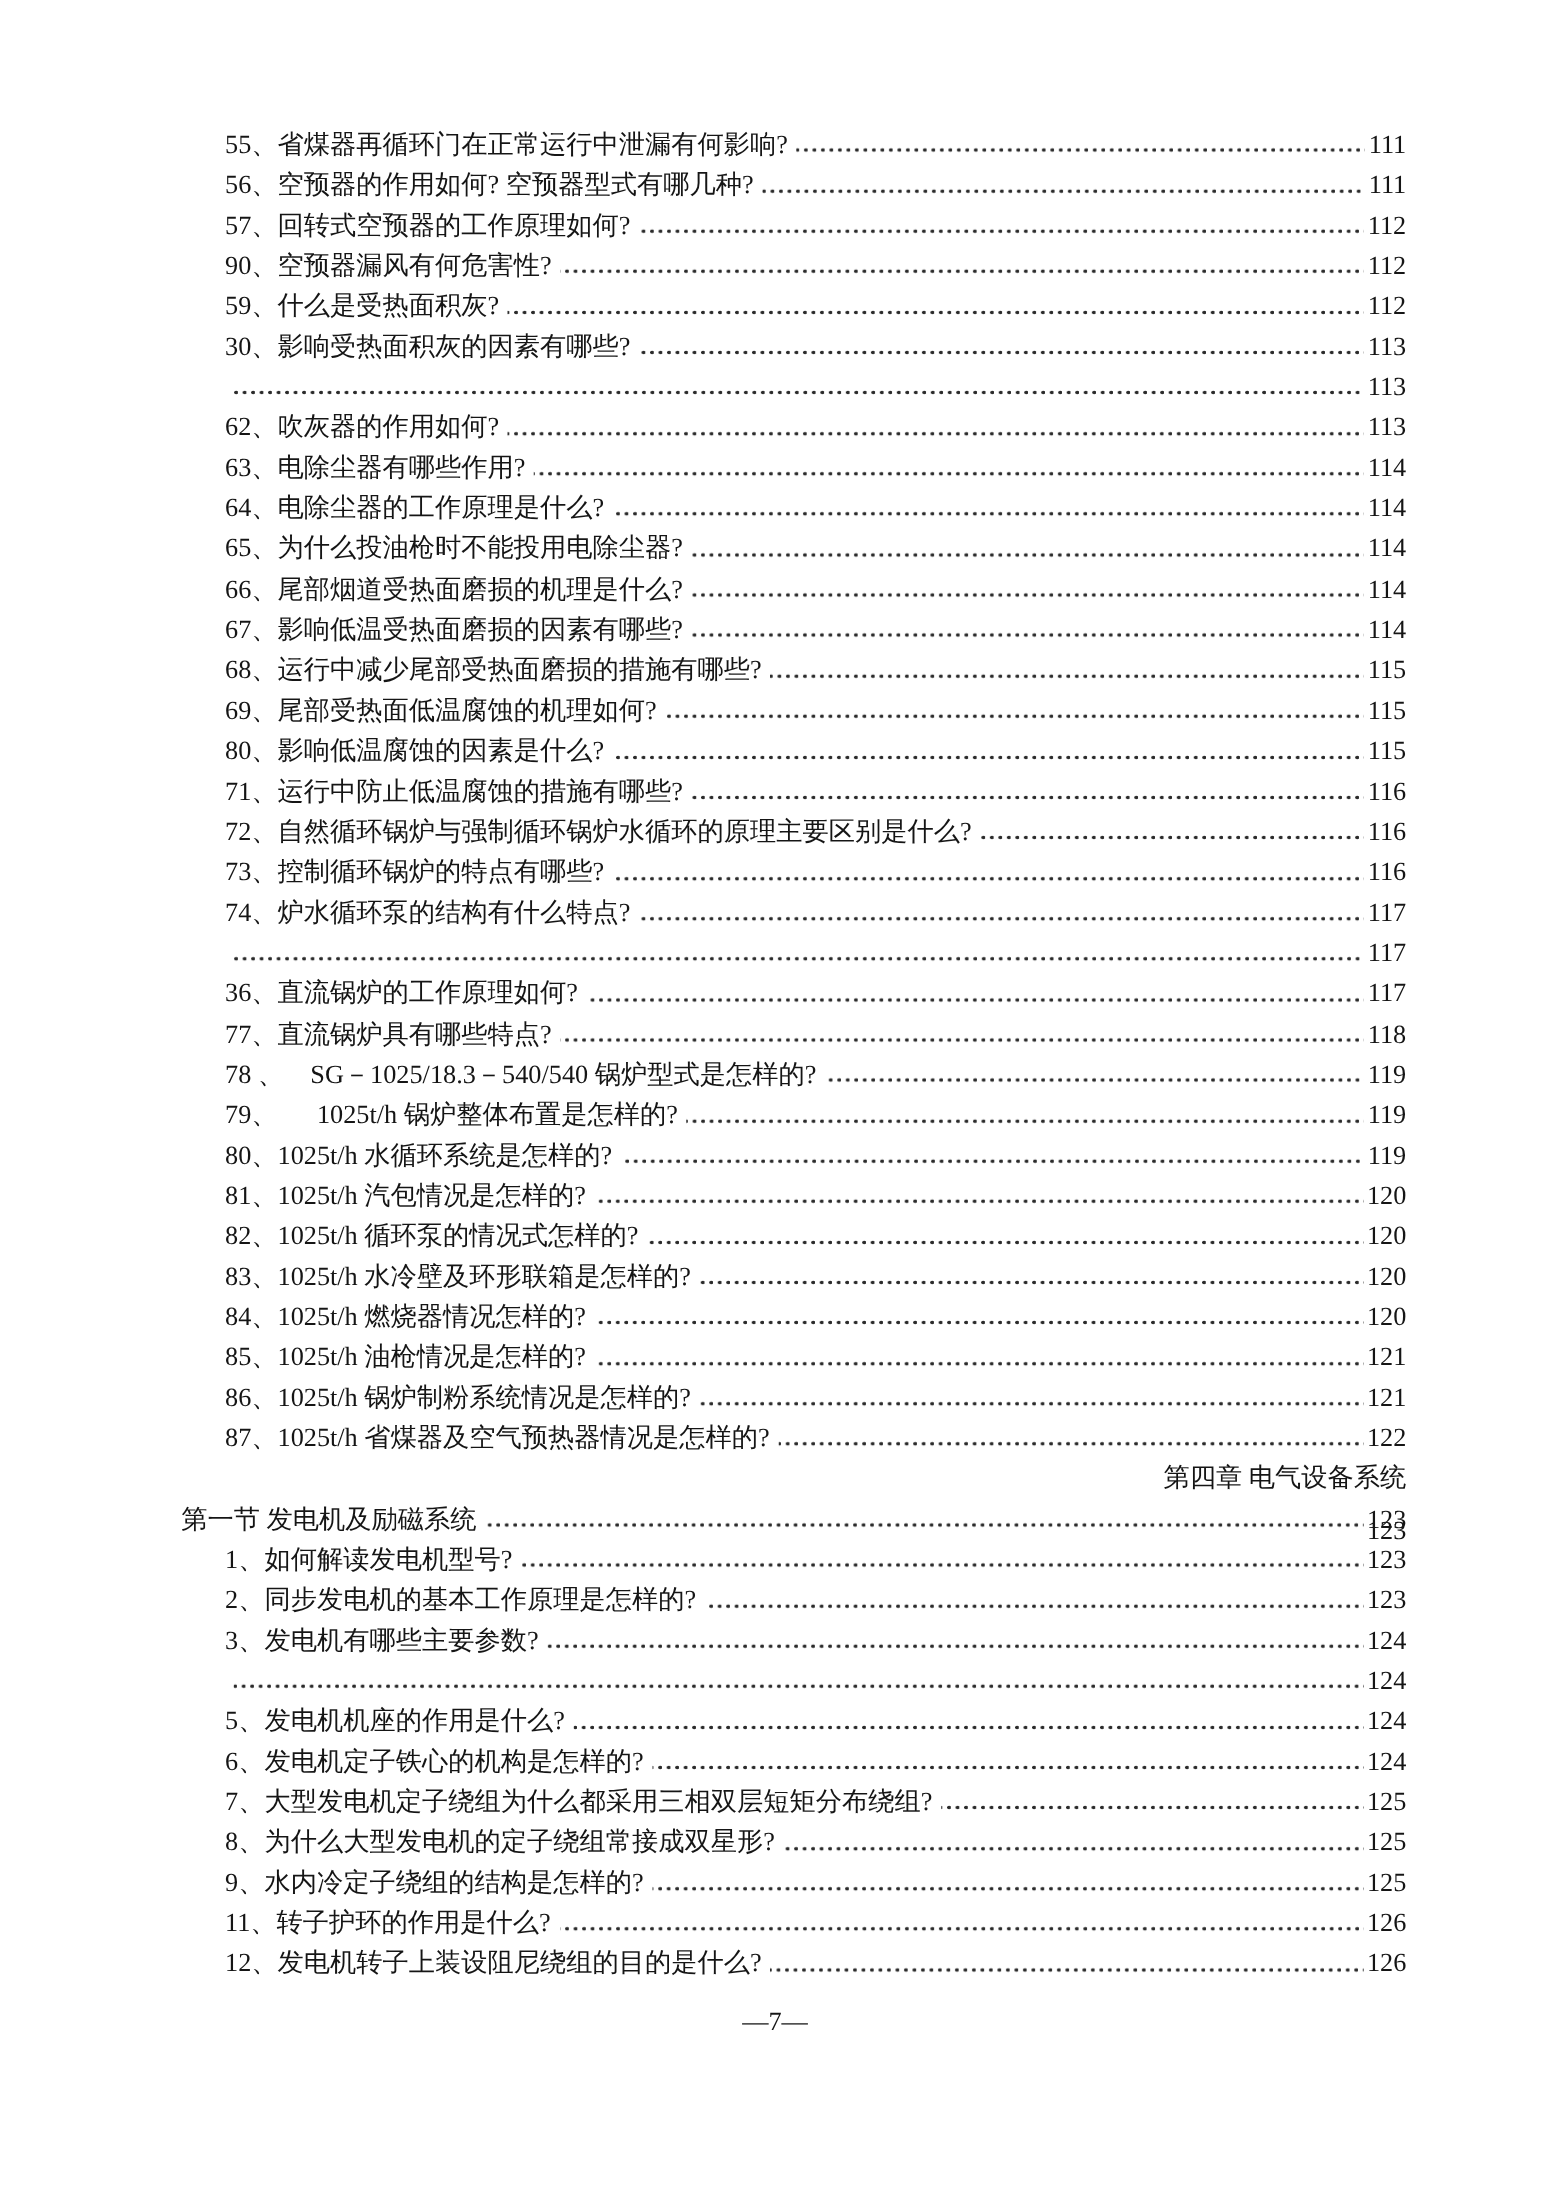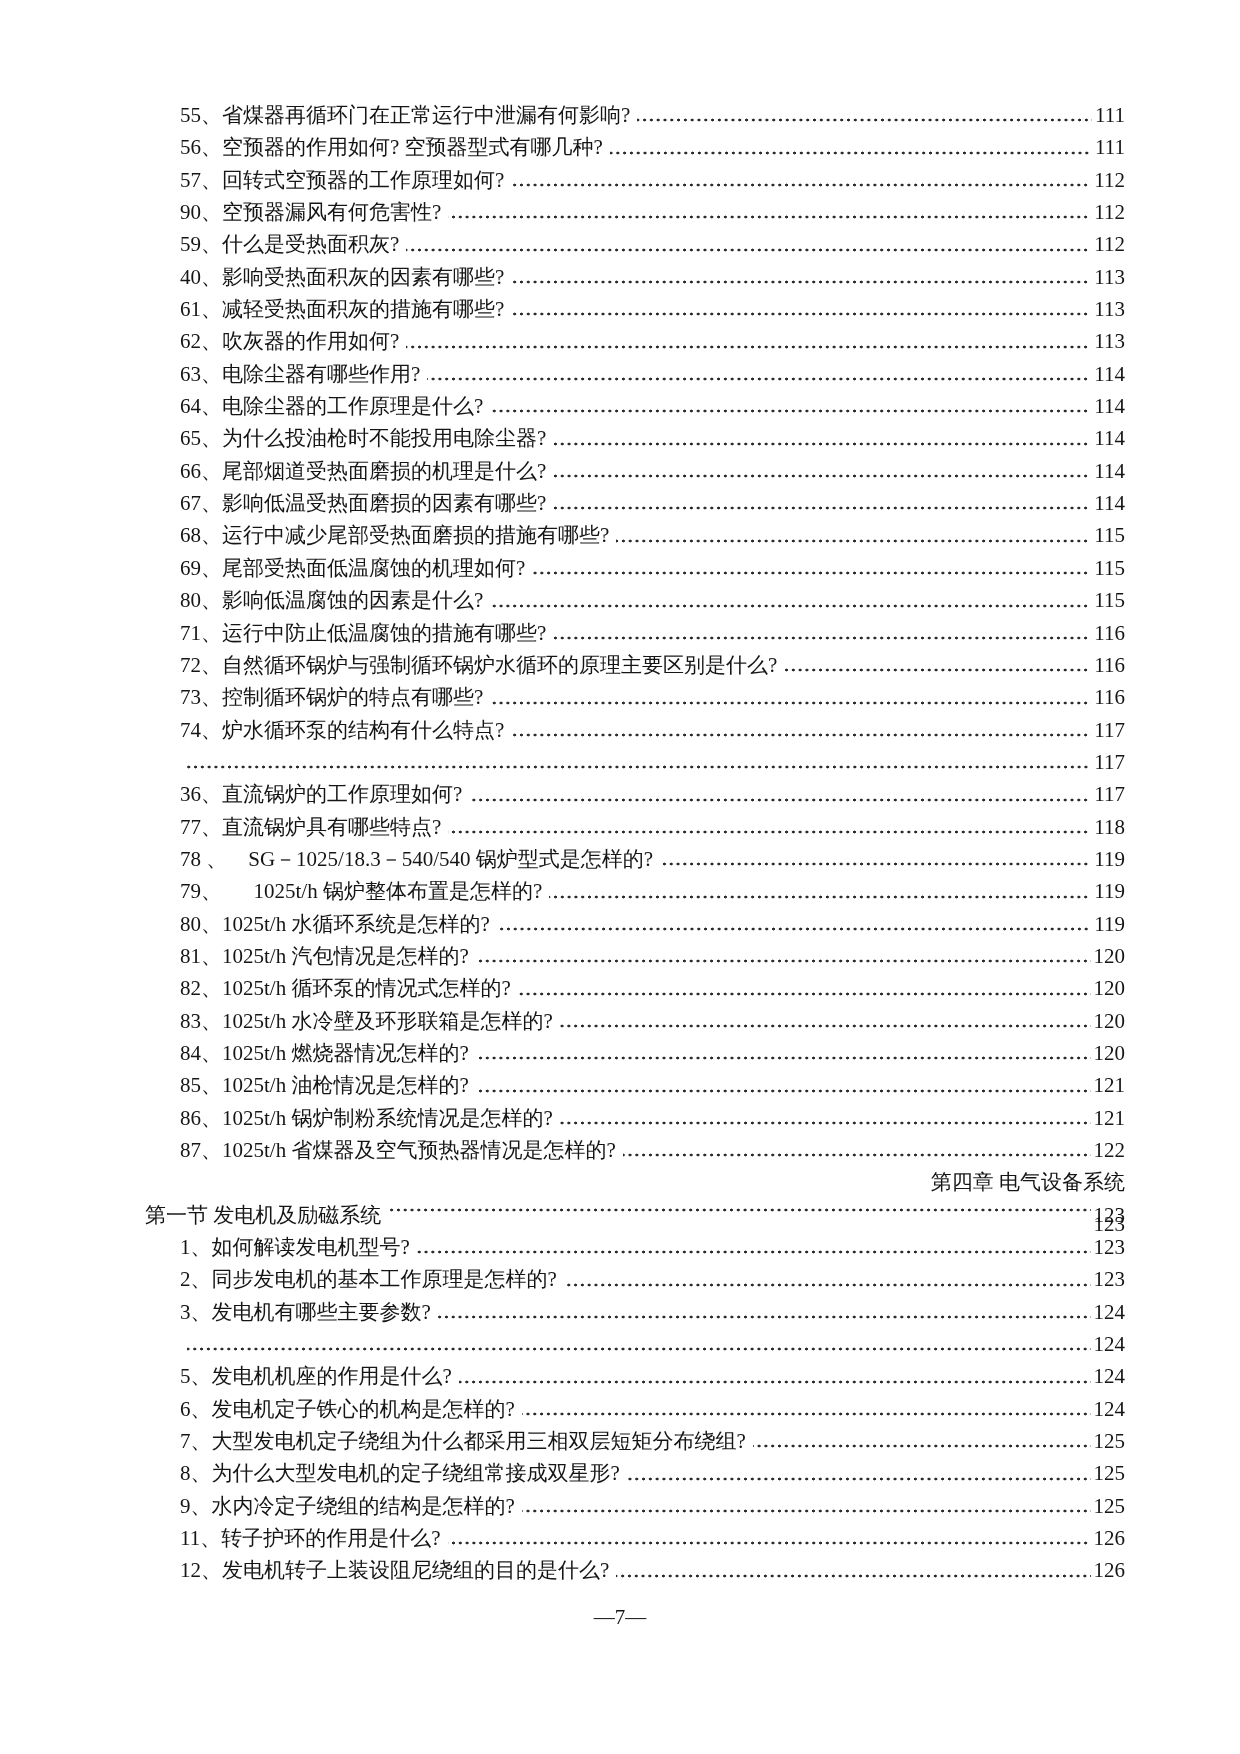--- a/index.html
+++ b/index.html
@@ -26,21 +26,21 @@
     height: 32.35px;
     font-size: 21px;
     line-height: 32.35px;
     white-space: nowrap;
   }
   .toc-row .label {
     white-space: pre;
     flex: 0 0 auto;
   }
   .lvl-chapter { padding-left: 0; flex-direction: column; }
-  .lvl-section { padding-left: 40px; align-items: center; }
+  .lvl-section { padding-left: 40px; }
   .lvl-item    { padding-left: 75px; }
   .leader {
     flex: 1 1 auto;
     min-width: 12px;
     height: 4px;
     margin: 0 3px 9px 7px;
     background-image: radial-gradient(circle at 1.6px 2px, #2b2b2b 1.25px, rgba(0,0,0,0) 1.7px);
     background-size: 6.8px 4px;
     background-repeat: repeat-x;
     background-position: right bottom;
@@ -80,26 +80,25 @@
     <span class="label">90、空预器漏风有何危害性?</span>
     <span class="leader"></span>
     <span class="pagenum">112</span>
   </div>
       <div class="toc-row lvl-item">
     <span class="label">59、什么是受热面积灰?</span>
     <span class="leader"></span>
     <span class="pagenum">112</span>
   </div>
       <div class="toc-row lvl-item">
-    <span class="label">40、影响受热面积灰的因素有哪些?</span>
+    <span class="label">30、影响受热面积灰的因素有哪些?</span>
     <span class="leader"></span>
     <span class="pagenum">113</span>
   </div>
       <div class="toc-row lvl-item">
-    <span class="label">61、减轻受热面积灰的措施有哪些?</span>
     <span class="leader"></span>
     <span class="pagenum">113</span>
   </div>
       <div class="toc-row lvl-item">
     <span class="label">62、吹灰器的作用如何?</span>
     <span class="leader"></span>
     <span class="pagenum">113</span>
   </div>
       <div class="toc-row lvl-item">
     <span class="label">63、电除尘器有哪些作用?</span>

